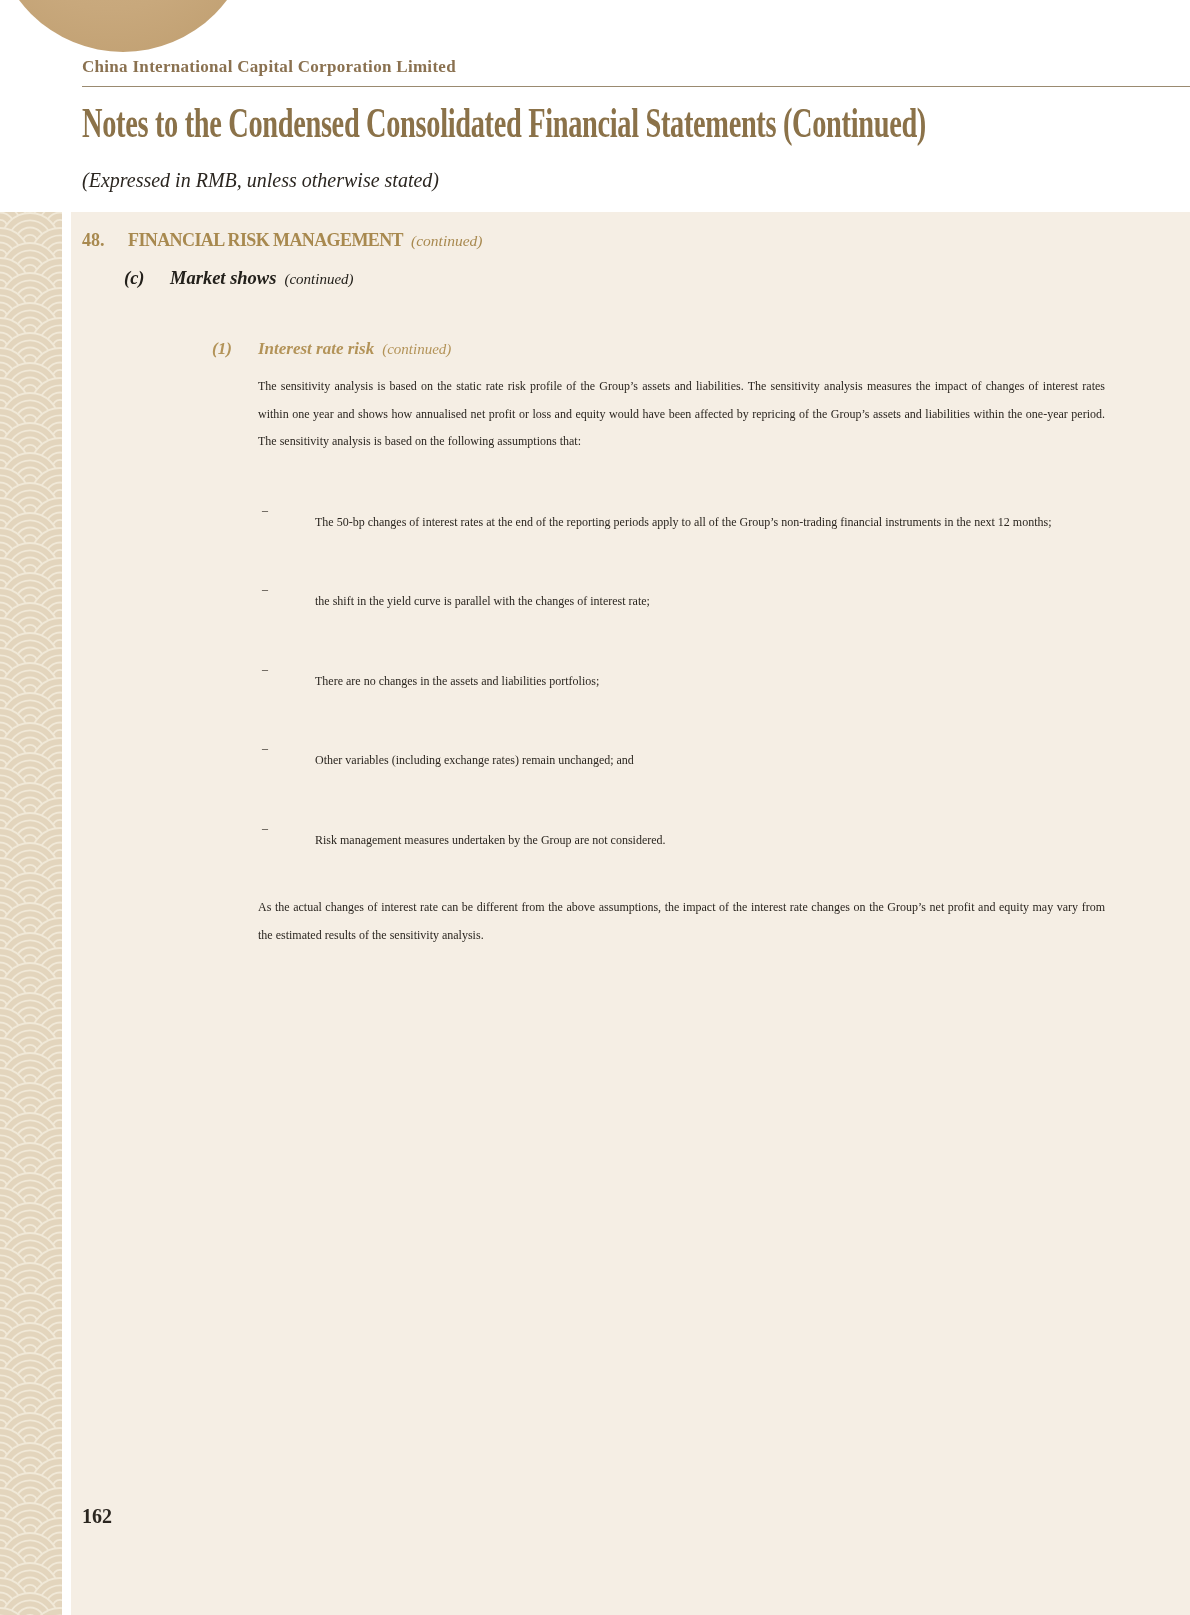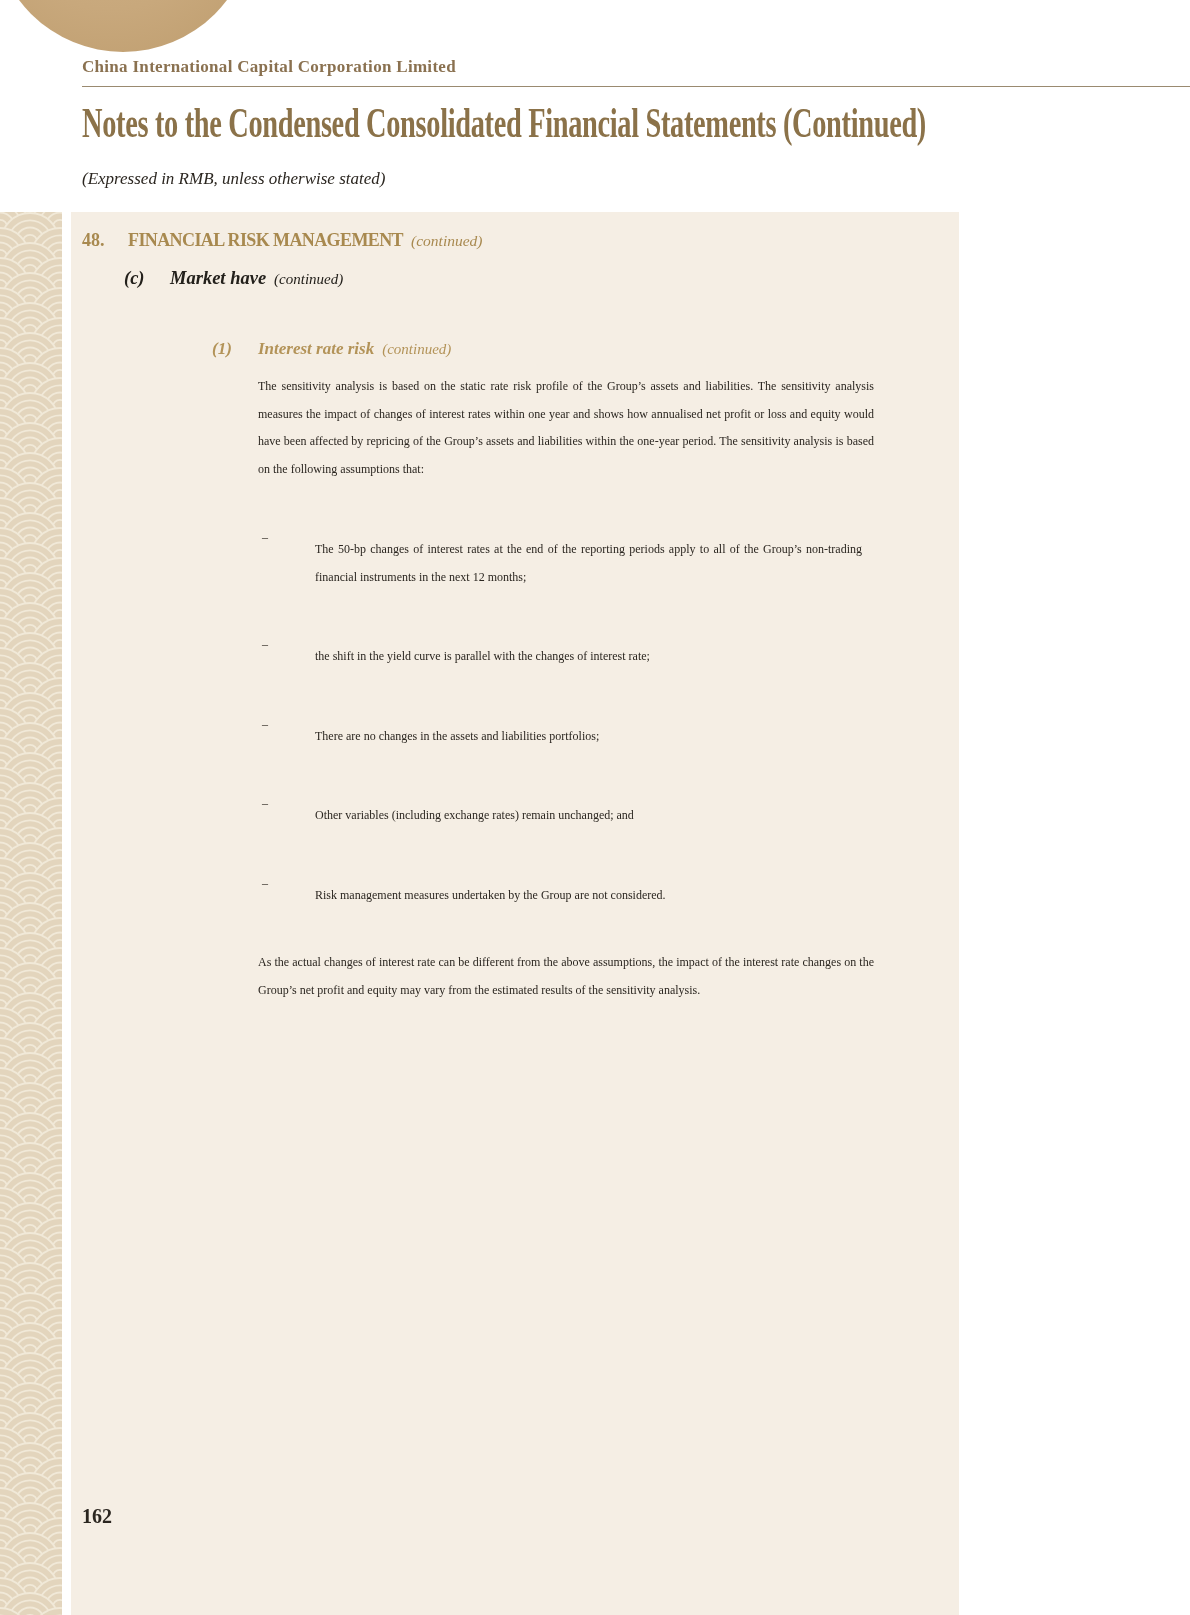--- a/index.html
+++ b/index.html
@@ -16,26 +16,26 @@
   .company{
     position:absolute;left:82px;top:57px;font-size:17px;font-weight:bold;
     color:#8a7150;letter-spacing:.3px;white-space:nowrap;
   }
   .rule{position:absolute;left:82px;top:86px;width:1108px;height:1px;background:#9a8a70;}
   .doc-title{position:absolute;left:82px;top:99px;white-space:nowrap;}
   .doc-title .inner{
     display:inline-block;transform:scaleX(.66);transform-origin:0 0;
     font-size:43px;line-height:48px;font-weight:bold;color:#8b7249;letter-spacing:-.5px;
   }
-  .subtitle{position:absolute;left:82px;top:169px;font-style:italic;font-size:17px;color:#2b2620;}
+  .subtitle{position:absolute;left:82px;top:169px;font-style:italic;font-size:20px;color:#2b2620;}
   
   .band{position:absolute;left:0;top:212px;}
   
   .panel{
-    position:absolute;left:71px;top:212px;width:888px;height:1403px;
+    position:absolute;left:71px;top:212px;width:1119px;height:1403px;
     background:#f5eee4;
   }
   .hrow{position:absolute;white-space:nowrap;}
   .hrow .lbl{display:inline-block;}
   .h48{left:11px;top:17px;font-size:18px;line-height:22px;font-weight:bold;color:#a8894f;}
   .h48 .lbl{width:46px;letter-spacing:0;}
   .h48 .ttl{letter-spacing:-.6px;}
   .h48 .cont{font-weight:normal;font-style:italic;font-size:15.5px;letter-spacing:0;margin-left:8px;}
   .hc{left:53px;top:55px;font-size:18.5px;line-height:22px;font-weight:bold;font-style:italic;color:#23201b;}
   .hc .lbl{width:46px;}
@@ -94,21 +94,21 @@
     <rect width="62" height="1403" fill="url(#seigaiha)"></rect>
   </svg>
 
   <div class="panel">
 
     <div class="hrow h48">
       <span class="lbl">48.</span><span class="ttl">FINANCIAL RISK MANAGEMENT</span><span class="cont">(continued)</span>
     </div>
 
     <div class="hrow hc">
-      <span class="lbl">(c)</span><span class="ttl">Market have</span><span class="cont">(continued)</span>
+      <span class="lbl">(c)</span><span class="ttl">Market shows</span><span class="cont">(continued)</span>
     </div>
 
 
     <div class="hrow h1i">
       <span class="lbl">(1)</span><span class="ttl">Interest rate risk</span><span class="cont">(continued)</span>
     </div>
 
     <div class="content">
       <p class="intro">The sensitivity analysis is based on the static rate risk profile of the Group’s assets and liabilities. The sensitivity analysis measures the impact of changes of interest rates within one year and shows how annualised net profit or loss and equity would have been affected by repricing of the Group’s assets and liabilities within the one-year period. The sensitivity analysis is based on the following assumptions that:</p>
 

